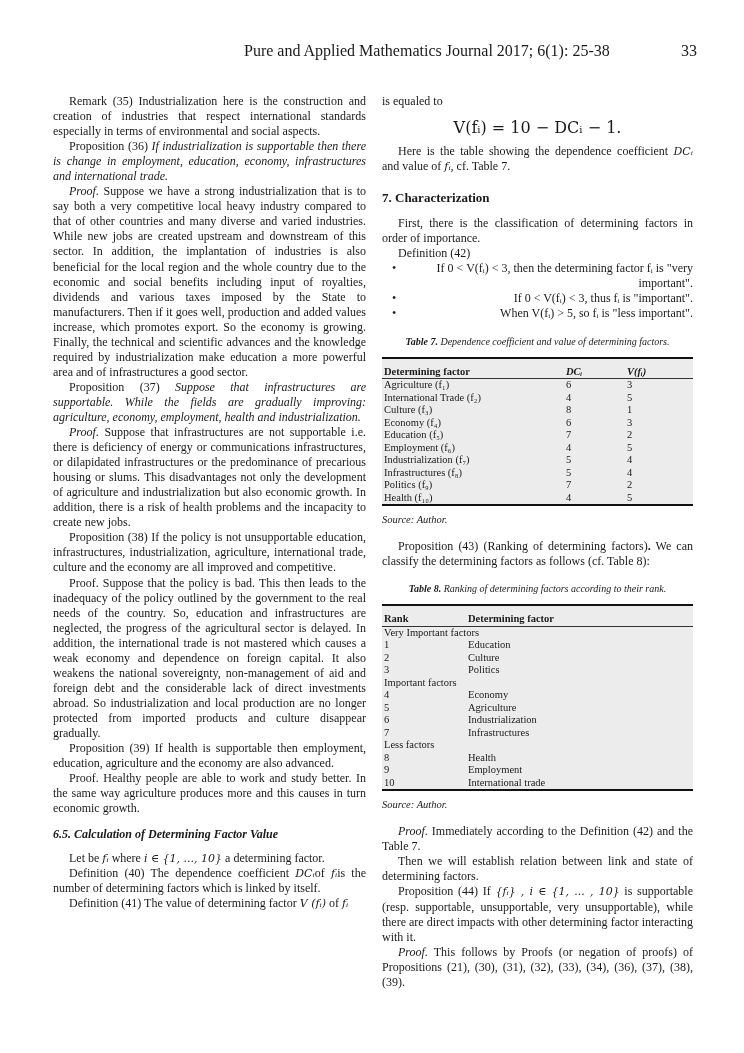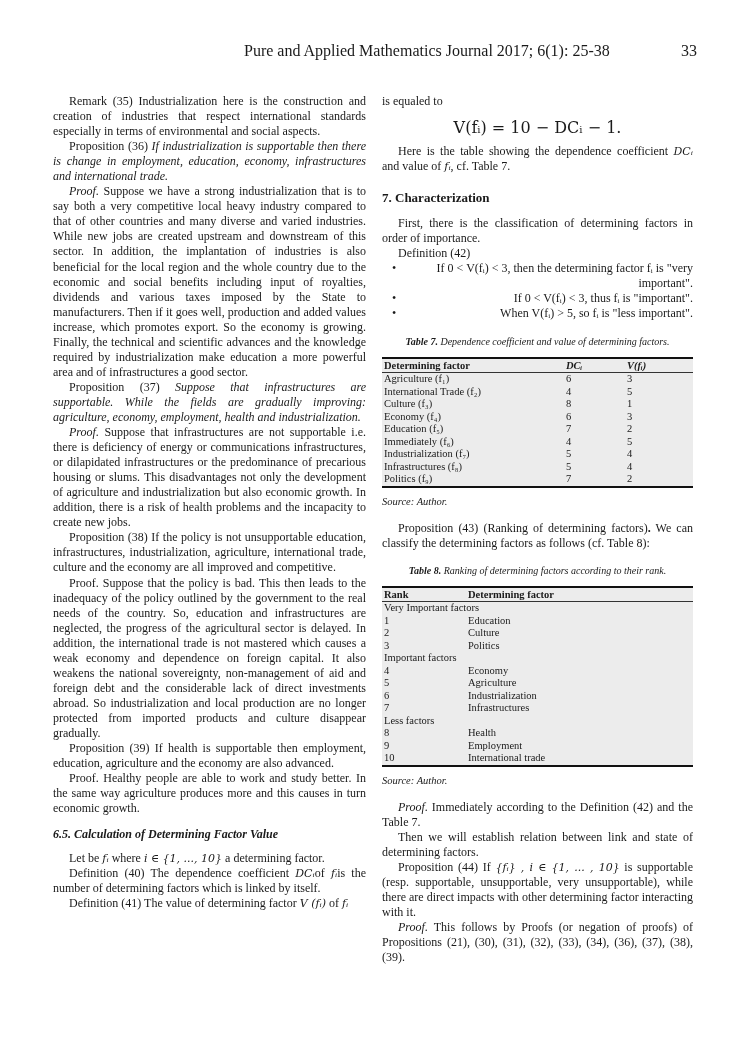--- a/index.html
+++ b/index.html
@@ -40,21 +40,21 @@
   ul.bullets li::before { content: "\2022"; position: absolute; left: -16px; }
   .caption {
     text-align: center; font-size: 10px; font-style: italic; margin: 12px 0 8px 0;
   }
   .caption b { font-weight: bold; }
   table.data {
     width: 100%; border-collapse: collapse; background: #ececec;
     font-size: 10.5px; line-height: 12.5px;
     border-top: 2.5px solid #111; border-bottom: 2.5px solid #111;
   }
-  table.data th { text-align: left; font-weight: bold; padding: 1px 2px 0 2px; border-bottom: 1px solid #333; }
+  table.data th { text-align: left; font-weight: bold; padding: 7px 2px 0 2px; border-bottom: 1px solid #333; }
   table.data td { padding: 0 2px; text-align: left; }
   .source { font-size: 10.5px; margin: 6px 0 12px 0; text-align: left; font-style: italic; }
   .t7 .c1 { width: 178px; }
   .t7 .c2 { width: 57px; }
   .t8 .c1 { width: 80px; margin-left: 39px; }
 </style>
 </head>
 <body>
 
 <div class="header">
@@ -121,38 +121,43 @@
           <td>Economy (f₄)</td>
           <td>6</td>
           <td>3</td>
         </tr>
       <tr>
           <td>Education (f₅)</td>
           <td>7</td>
           <td>2</td>
         </tr>
       <tr>
-          <td>Immediately (f₆)</td>
+          <td>Employment (f₆)</td>
           <td>4</td>
           <td>5</td>
         </tr>
       <tr>
           <td>Industrialization (f₇)</td>
           <td>5</td>
           <td>4</td>
         </tr>
       <tr>
           <td>Infrastructures (f₈)</td>
           <td>5</td>
           <td>4</td>
         </tr>
       <tr>
           <td>Politics (f₉)</td>
           <td>7</td>
           <td>2</td>
+        </tr>
+      <tr>
+          <td>Health (f₁₀)</td>
+          <td>4</td>
+          <td>5</td>
         </tr>
     </tbody>
   </table>
   <div class="source">Source: Author.</div>
 
   <p class="p"><span>Proposition (43) (Ranking of determining factors)</span><b>.</b><span> We can classify the determining factors as follows (cf. Table 8):</span></p>
 
   <div class="caption"><b>Table 8.</b><span> Ranking of determining factors according to their rank.</span></div>
   <table class="data t8">
     <thead>

